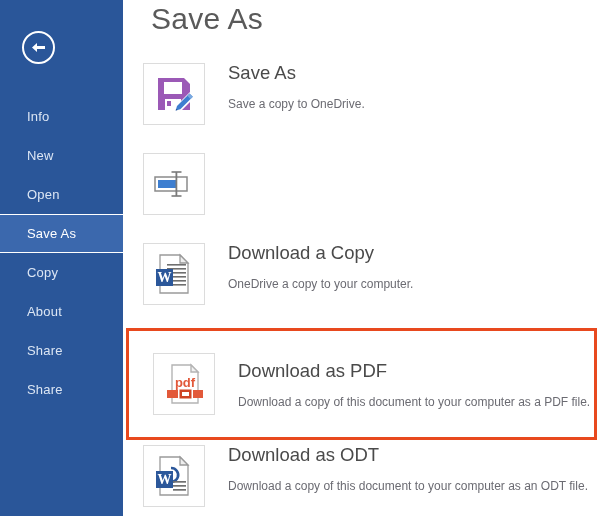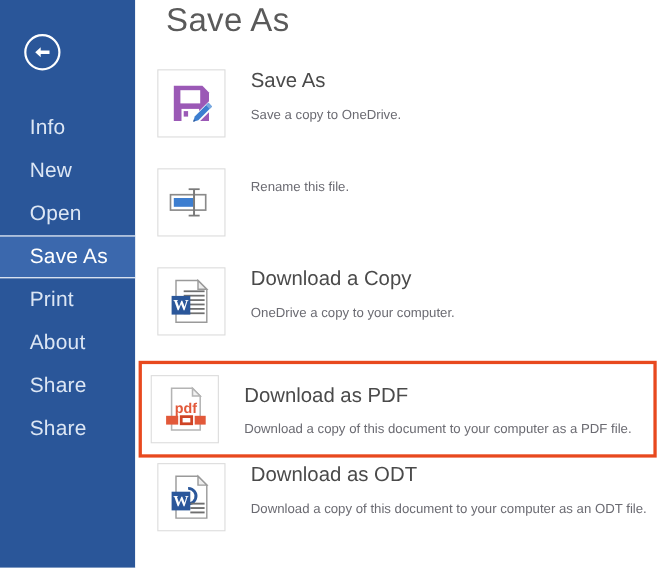--- a/index.html
+++ b/index.html
@@ -50,21 +50,21 @@
     left: 0;
     width: 100%;
   }
   .nav-item {
     height: 39px;
     display: flex;
     align-items: center;
     padding-left: 27px;
     box-sizing: border-box;
     color: #dce6f4;
-    font-size: 19px;
+    font-size: 13px;
     letter-spacing: 0.2px;
     white-space: nowrap;
   }
   .nav-item.active {
     background: #3b68ad;
     border-top: 1px solid #ffffff;
     border-bottom: 1px solid #ffffff;
     color: #ffffff;
     height: 39px;
   }
@@ -95,24 +95,24 @@
   .option-row {
     position: relative;
     display: flex;
     align-items: flex-start;
     height: 90px;
     padding-left: 20px;
     box-sizing: border-box;
   }
   .option-row.highlighted {
     border: 3px solid #e8491e;
-    padding-left: 8px;
+    padding-left: 24px;
     margin-left: 3px;
     margin-right: 3px;
-    height: 88px;
+    height: 112px;
     align-items: center;
   }
   .icon-box {
     width: 62px;
     height: 62px;
     border: 1px solid #dcdcdc;
     box-sizing: border-box;
     display: flex;
     align-items: center;
     justify-content: center;
@@ -164,21 +164,21 @@
       <div class="nav-item">
         <span>New</span>
       </div>
       <div class="nav-item">
         <span>Open</span>
       </div>
       <div class="nav-item active">
         <span>Save As</span>
       </div>
       <div class="nav-item">
-        <span>Print</span>
+        <span>Copy</span>
       </div>
       <div class="nav-item">
         <span>About</span>
       </div>
       <div class="nav-item">
         <span>Share</span>
       </div>
       <div class="nav-item">
         <span>Share</span>
       </div>
@@ -218,21 +218,20 @@
             <svg width="42" height="34" viewBox="0 0 42 34">
               <rect x="2" y="10" width="32" height="14" fill="#ffffff" stroke="#8a8a8a" stroke-width="1.5"></rect>
               <rect x="5" y="13" width="18" height="8" fill="#3d7ed0"></rect>
               <rect x="22.5" y="5" width="1.8" height="24" fill="#7a7a7a"></rect>
               <rect x="18.5" y="4.2" width="10" height="1.6" fill="#7a7a7a"></rect>
               <rect x="18.5" y="28.2" width="10" height="1.6" fill="#7a7a7a"></rect>
             </svg>
           </span>
         </div>
         <div class="option-text">
-          <div class="option-desc">Rename this file.</div>
         </div>
       </div>
 
       <div class="option-row">
         <div class="icon-box">
           <span>
             <svg width="40" height="42" viewBox="0 0 40 42">
               <path d="M6 2 H26 L34 10 V40 H6 Z" fill="#ffffff" stroke="#9a9a9a" stroke-width="1.3"></path>
               <path d="M26 2 L34 10 H26 Z" fill="#eeeeee" stroke="#9a9a9a" stroke-width="1.3"></path>
               <rect x="13" y="11" width="19" height="1.6" fill="#6f6f6f"></rect>

